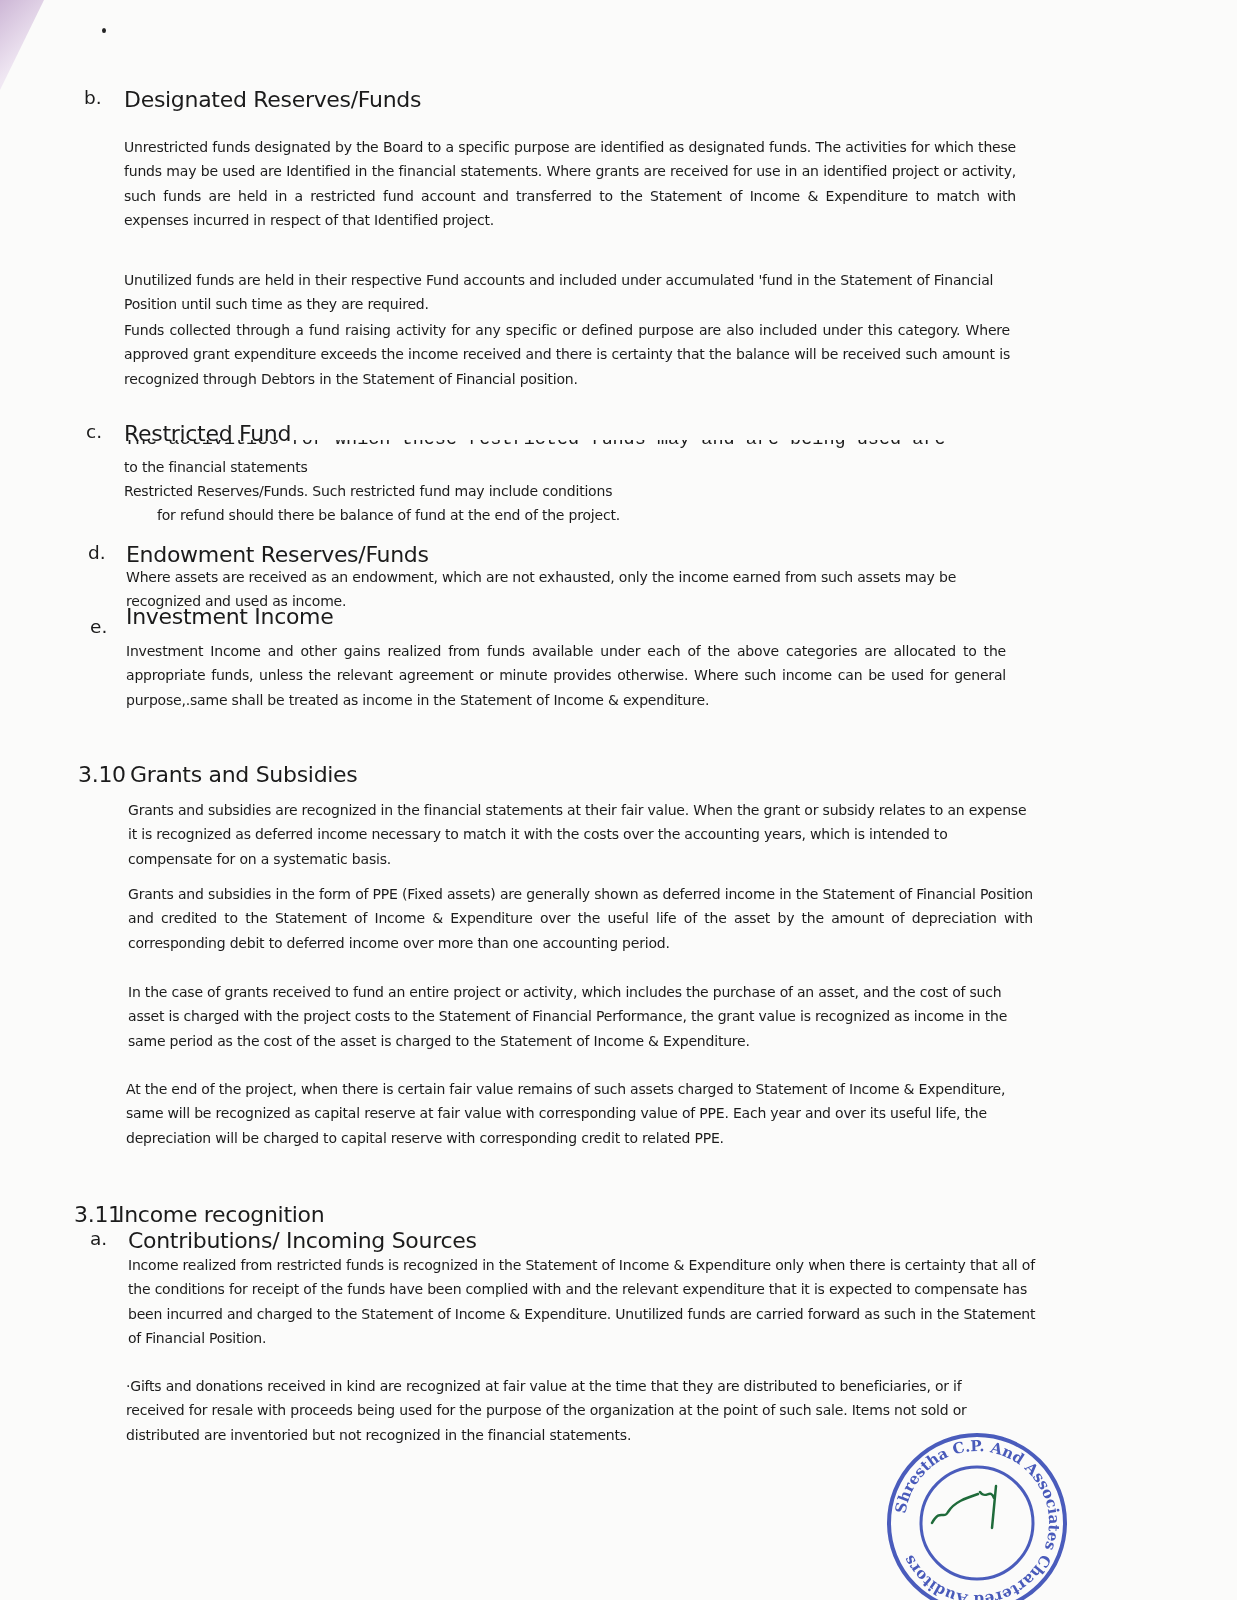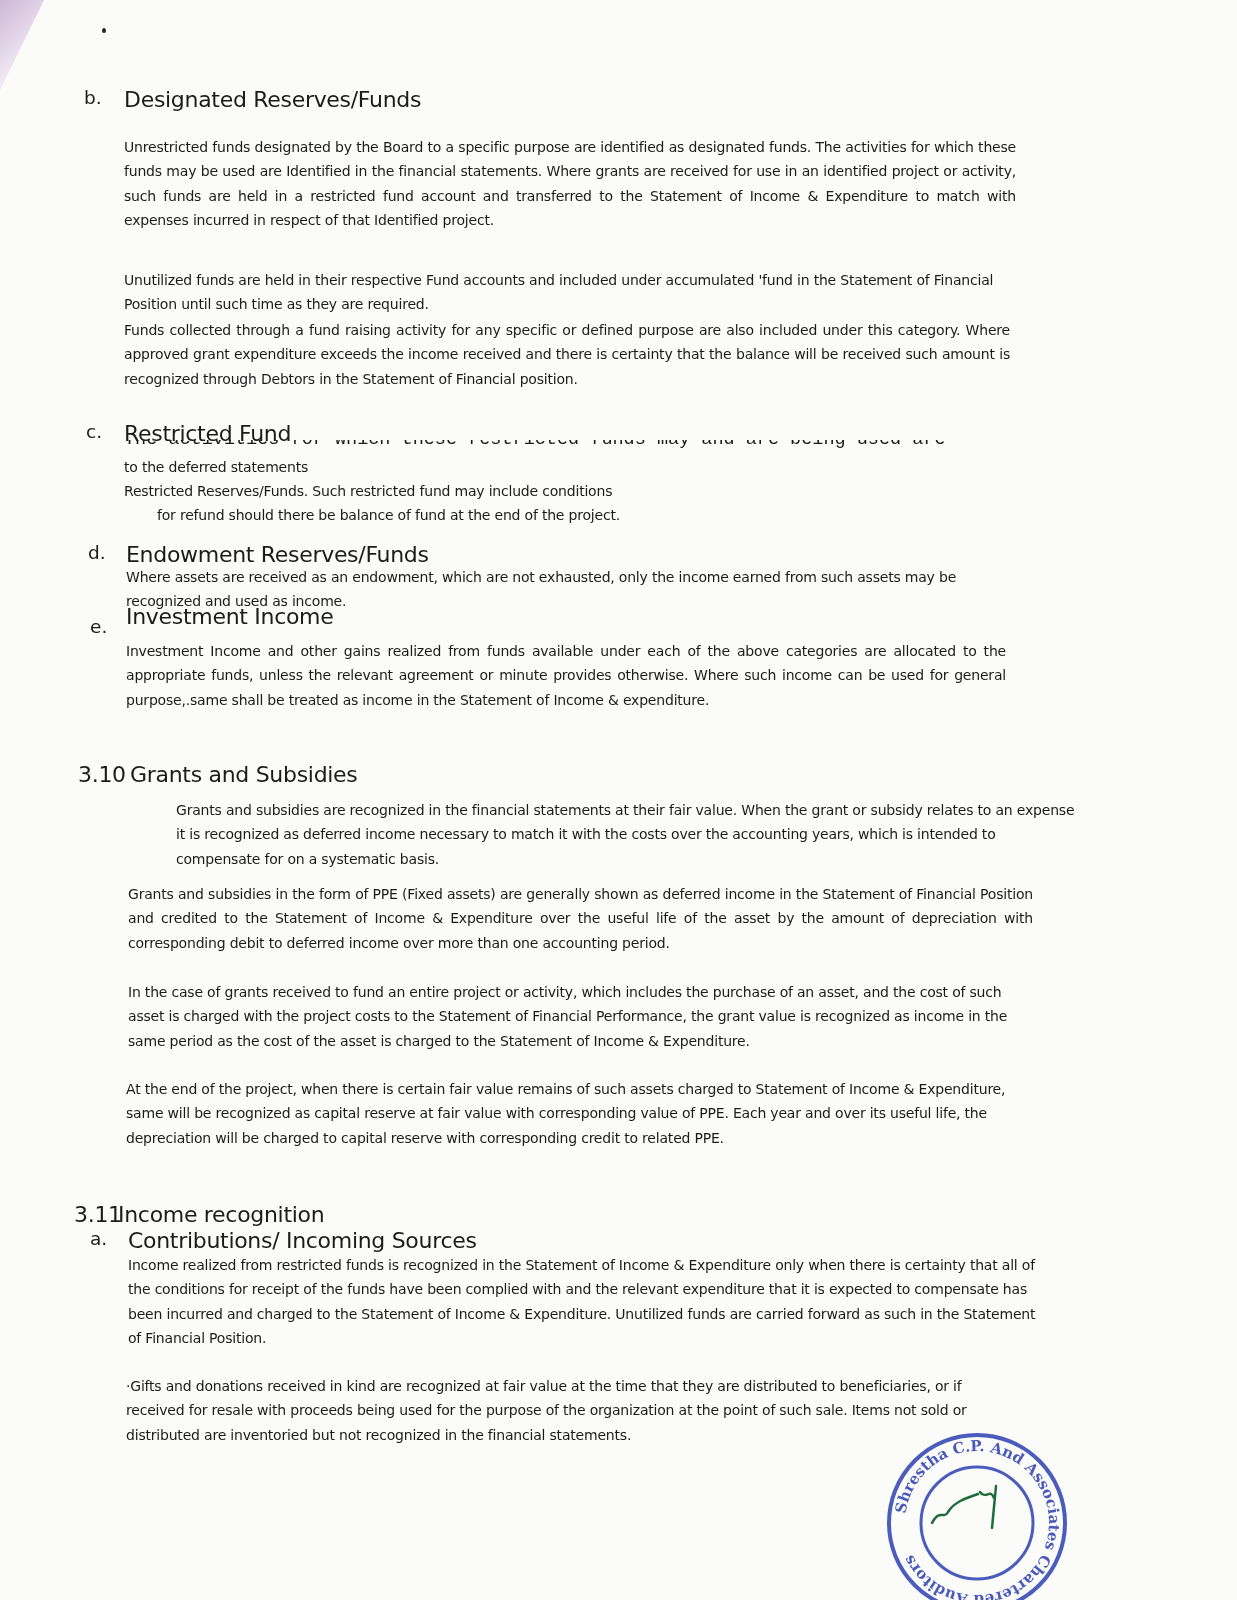--- a/index.html
+++ b/index.html
@@ -40,35 +40,35 @@
   <div class="head" style="left:124px;top:87px;">Designated Reserves/Funds</div>
   <div class="blk justify" style="left:124px;top:135px;width:892px;">Unrestricted funds designated by the Board to a specific purpose are identified as designated funds. The activities for which these funds may be used are Identified in the financial statements. Where grants are received for use in an identified project or activity, such funds are held in a restricted fund account and transferred to the Statement of Income &amp; Expenditure to match with expenses incurred in respect of that Identified project.</div>
   <div class="blk" style="left:124px;top:268px;width:880px;">Unutilized funds are held in their respective Fund accounts and included under accumulated 'fund in the Statement of Financial Position until such time as they are required.</div>
   <div class="blk justify" style="left:124px;top:318px;width:886px;">Funds collected through a fund raising activity for any specific or defined purpose are also included under this category. Where approved grant expenditure exceeds the income received and there is certainty that the balance will be received such amount is recognized through Debtors in the Statement of Financial position.</div>
 
   <div class="marker" style="left:86px;top:421px;">c.</div>
   <div class="head" style="left:124px;top:421px;">Restricted Fund</div>
   <div class="cut" style="left:124px;top:440px;width:900px;">
       <span>The activities for which these restricted funds may and are being used are identified in the notes</span>
     </div>
-  <div class="blk" style="left:124px;top:455px;width:900px;">to the deferred statements</div>
+  <div class="blk" style="left:124px;top:455px;width:900px;">to the financial statements</div>
   <div class="blk" style="left:124px;top:479px;width:900px;">Restricted Reserves/Funds. Such restricted fund may include conditions</div>
   <div class="blk" style="left:124px;top:503px;width:900px;margin-left:33px;">for refund should there be balance of fund at the end of the project.</div>
 
   <div class="marker" style="left:88px;top:542px;">d.</div>
   <div class="head" style="left:126px;top:542px;">Endowment Reserves/Funds</div>
   <div class="blk" style="left:126px;top:565px;width:900px;">Where assets are received as an endowment, which are not exhausted, only the income earned from such assets may be recognized and used as income.</div>
 
   <div class="marker" style="left:90px;top:616px;">e.</div>
   <div class="head" style="left:126px;top:604px;">Investment Income</div>
   <div class="blk justify" style="left:126px;top:639px;width:880px;">Investment Income and other gains realized from funds available under each of the above categories are allocated to the appropriate funds, unless the relevant agreement or minute provides otherwise. Where such income can be used for general purpose,.same shall be treated as income in the Statement of Income &amp; expenditure.</div>
 
   <div class="head" style="left:78px;top:762px;">3.10</div>
   <div class="head" style="left:130px;top:762px;">Grants and Subsidies</div>
-  <div class="blk" style="left:128px;top:798px;width:905px;margin-left:48px;">Grants and subsidies are recognized in the financial statements at their fair value. When the grant or subsidy relates to an expense it is recognized as deferred income necessary to match it with the costs over the accounting years, which is intended to compensate for on a systematic basis.</div>
+  <div class="blk" style="left:128px;top:798px;width:905px;">Grants and subsidies are recognized in the financial statements at their fair value. When the grant or subsidy relates to an expense it is recognized as deferred income necessary to match it with the costs over the accounting years, which is intended to compensate for on a systematic basis.</div>
   <div class="blk justify" style="left:128px;top:882px;width:905px;">Grants and subsidies in the form of PPE (Fixed assets) are generally shown as deferred income in the Statement of Financial Position and credited to the Statement of Income &amp; Expenditure over the useful life of the asset by the amount of depreciation with corresponding debit to deferred income over more than one accounting period.</div>
   <div class="blk" style="left:128px;top:980px;width:908px;">In the case of grants received to fund an entire project or activity, which includes the purchase of an asset, and the cost of such asset is charged with the project costs to the Statement of Financial Performance, the grant value is recognized as income in the same period as the cost of the asset is charged to the Statement of Income &amp; Expenditure.</div>
   <div class="blk" style="left:126px;top:1077px;width:910px;">At the end of the project, when there is certain fair value remains of such assets charged to Statement of Income &amp; Expenditure, same will be recognized as capital reserve at fair value with corresponding value of PPE. Each year and over its useful life, the depreciation will be charged to capital reserve with corresponding credit to related PPE.</div>
 
   <div class="head" style="left:74px;top:1202px;">3.11</div>
   <div class="head" style="left:118px;top:1202px;">Income recognition</div>
   <div class="marker" style="left:90px;top:1228px;">a.</div>
   <div class="head" style="left:128px;top:1228px;">Contributions/ Incoming Sources</div>
   <div class="blk" style="left:128px;top:1253px;width:908px;">Income realized from restricted funds is recognized in the Statement of Income &amp; Expenditure only when there is certainty that all of the conditions for receipt of the funds have been complied with and the relevant expenditure that it is expected to compensate has been incurred and charged to the Statement of Income &amp; Expenditure. Unutilized funds are carried forward as such in the Statement of Financial Position.</div>
   <div class="blk" style="left:126px;top:1374px;width:895px;">·Gifts and donations received in kind are recognized at fair value at the time that they are distributed to beneficiaries, or if received for resale with proceeds being used for the purpose of the organization at the point of such sale. Items not sold or distributed are inventoried but not recognized in the financial statements.</div>

